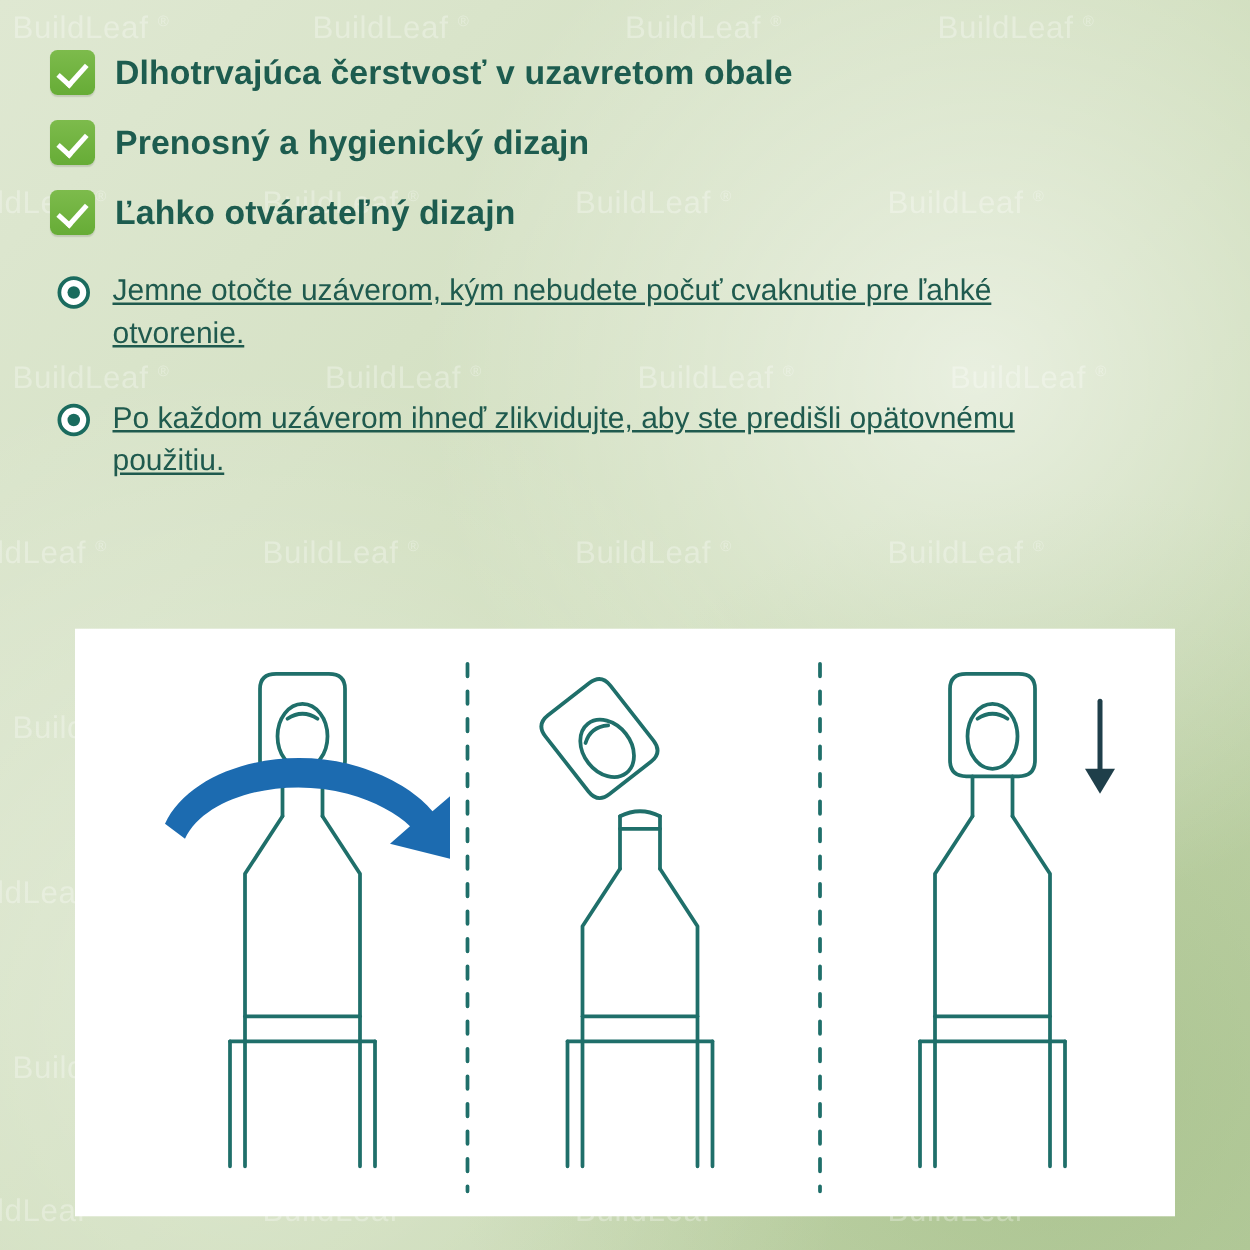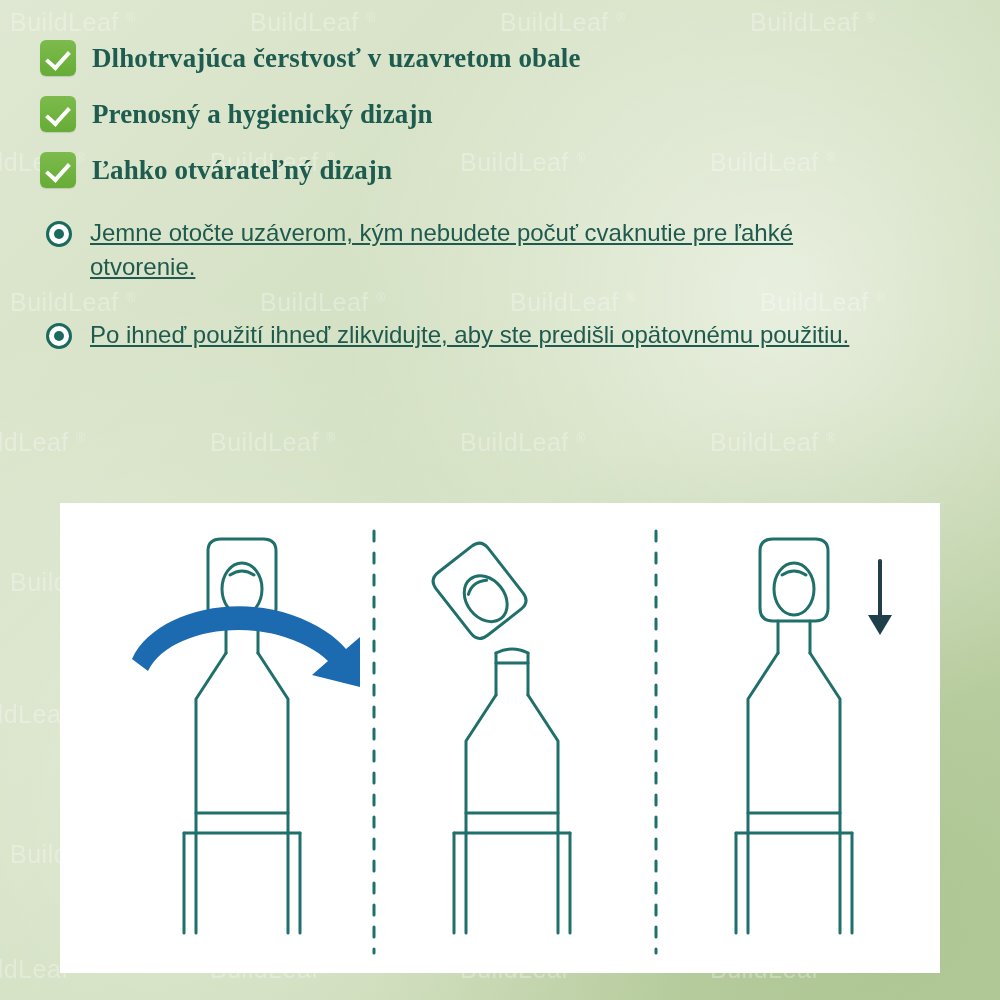--- a/index.html
+++ b/index.html
@@ -73,21 +73,20 @@
     border: solid #ffffff;
     border-width: 0 4px 4px 0;
     transform: rotate(42deg);
   }
   .check-text {
     font-size: 27px;
     font-weight: bold;
     color: #1d5c4f;
     line-height: 40px;
     letter-spacing: 0.1px;
-    font-family: Liberation Serif, serif;
   }
 
   
   .steps {
     margin-top: 26px;
     padding-left: 6px;
   }
   .step-row {
     display: flex;
     align-items: flex-start;
@@ -201,21 +200,21 @@
       </div>
     </div>
 
     <div class="steps">
       <div class="step-row">
         <div class="radio"></div>
         <div class="step-text">Jemne otočte uzáverom, kým nebudete počuť cvaknutie pre ľahké otvorenie.</div>
       </div>
       <div class="step-row spaced">
         <div class="radio"></div>
-        <div class="step-text">Po ihneď použití ihneď zlikvidujte, aby ste predišli opätovnému použitiu.</div>
+        <div class="step-text">Po každom uzáverom ihneď zlikvidujte, aby ste predišli opätovnému použitiu.</div>
       </div>
     </div>
   </div>
 
   <div class="panel">
     <svg width="880" height="470" viewBox="0 0 880 470" xmlns="http://www.w3.org/2000/svg">
       <rect x="0" y="0" width="880" height="470" fill="#ffffff"></rect>
 
       <g stroke="#1f6f6a" stroke-width="3" fill="none" stroke-linejoin="round" stroke-linecap="round">
 

